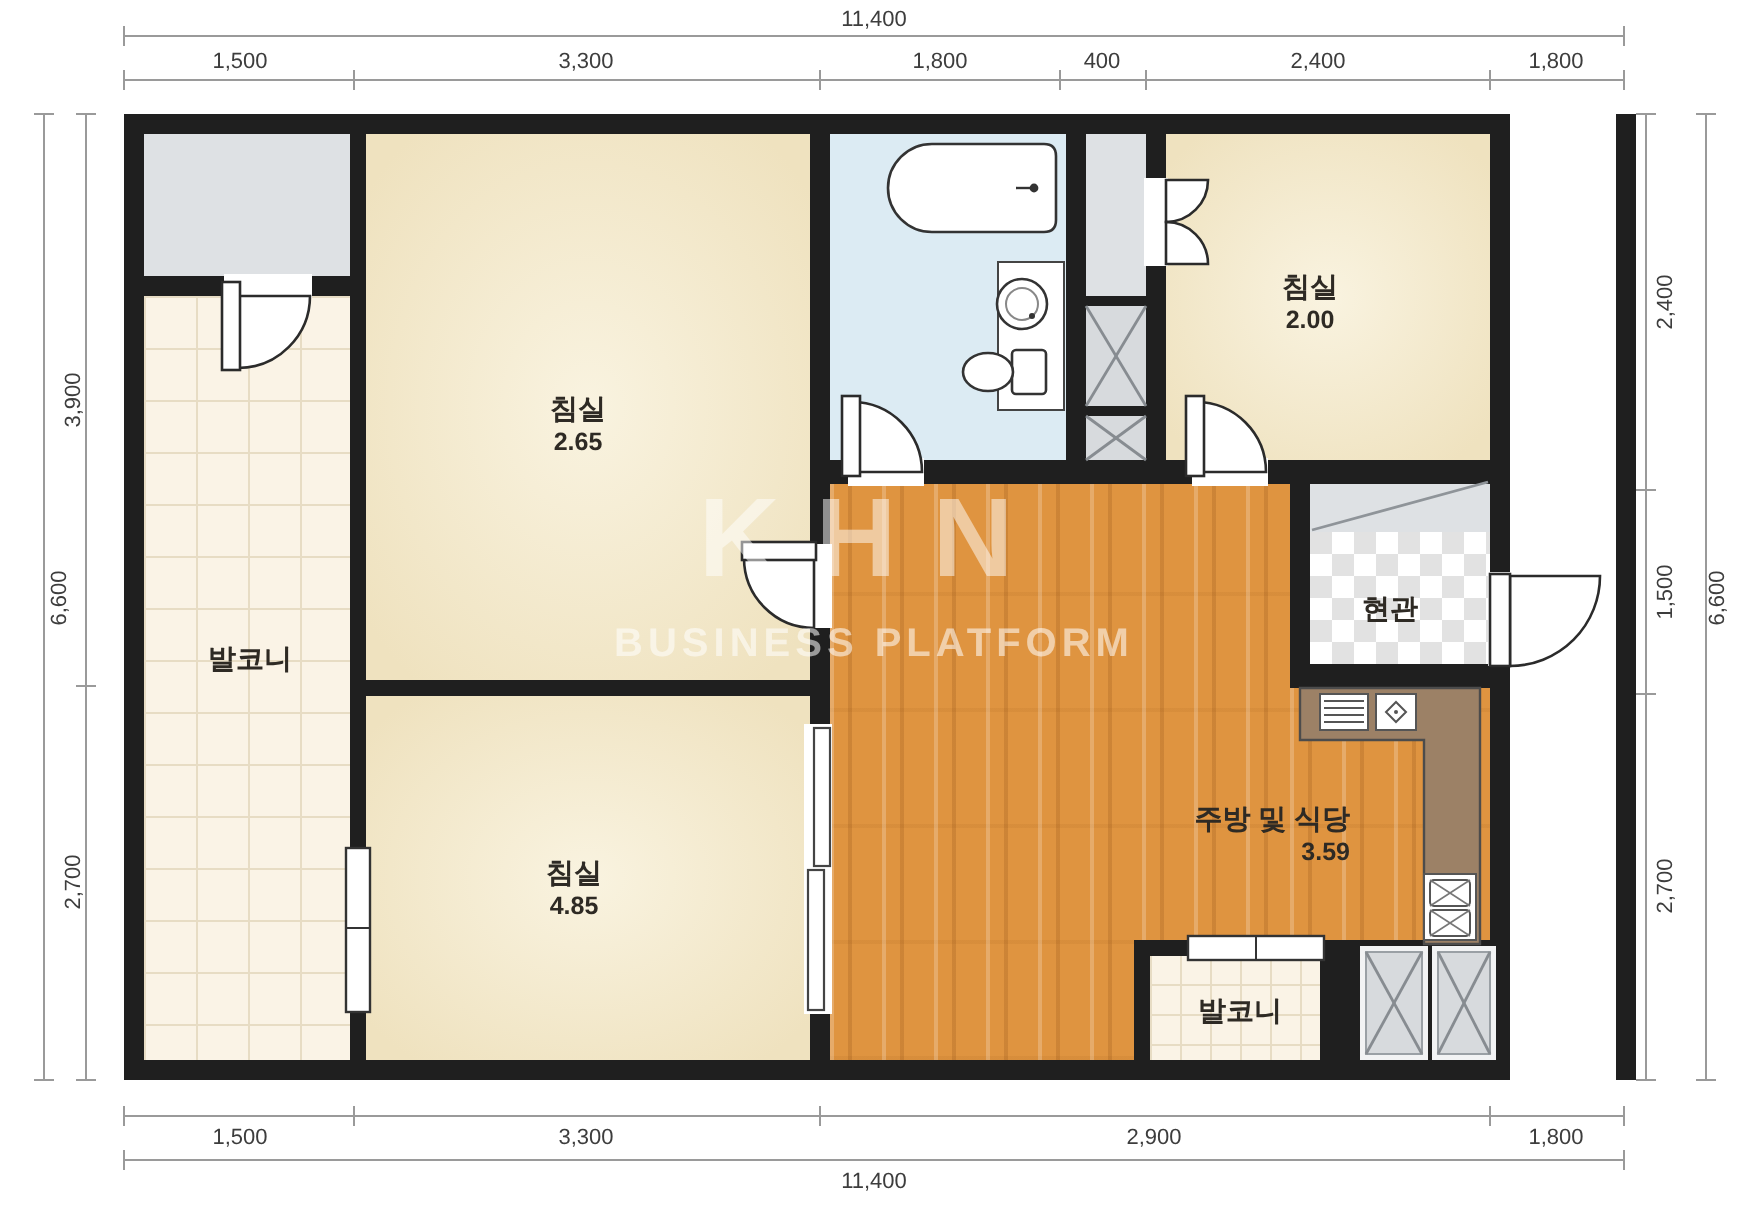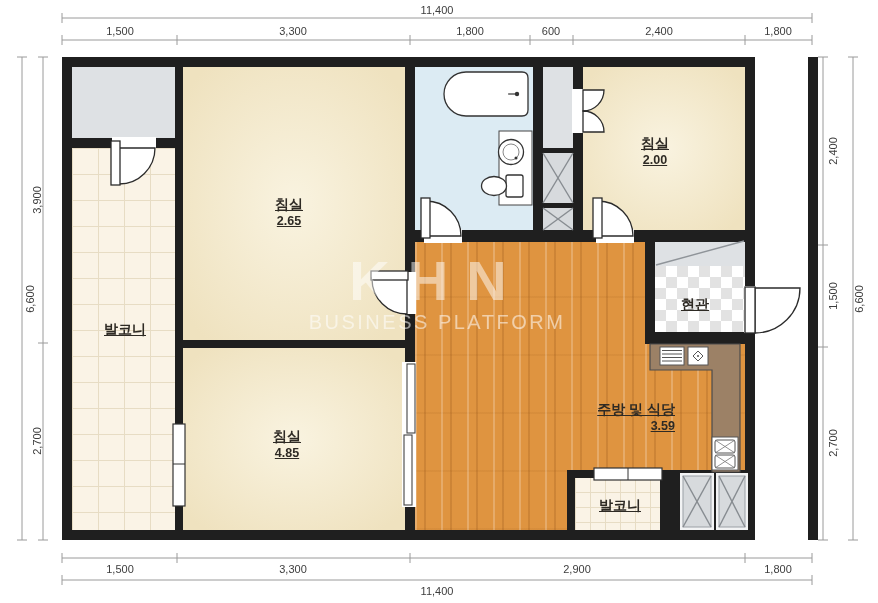--- a/index.html
+++ b/index.html
@@ -17,29 +17,29 @@
         background-size:26px 26px;}
   .tile-sm{background-color:#faf3e6;
         background-image:linear-gradient(#e7dcc4 1px,transparent 1px),
                          linear-gradient(90deg,#e7dcc4 1px,transparent 1px);
         background-size:15px 15px;}
   .checker{background:repeating-conic-gradient(#ffffff 0% 25%,#e2e2e2 0% 50%);
            background-size:22px 22px;}
   .wood{background-color:#df9440;
         background-image:repeating-linear-gradient(90deg,rgba(255,255,255,.22) 0 2px,transparent 2px 9px,rgba(120,60,10,.18) 9px 11px,transparent 11px 26px),
                          repeating-linear-gradient(0deg,rgba(150,85,20,.10) 0 2px,transparent 2px 58px);}
-  .room-label{position:absolute;text-align:center;color:#2e2a24;line-height:1.3;pointer-events:none;text-decoration:underline;}
+  .room-label{position:absolute;text-align:center;color:#2e2a24;line-height:1.3;pointer-events:none;}
   .room-label .nm{font-size:14px;font-weight:bold;display:block;}
   .room-label .ar{font-size:12.5px;font-weight:bold;display:block;}
   .dim{position:absolute;width:60px;height:14px;font-size:11px;color:#3d3d3d;
        text-align:center;line-height:14px;}
   .dim.rot{transform:rotate(-90deg);}
   .wm{position:absolute;text-align:center;pointer-events:none;}
   .wm-logo{font-size:56px;font-weight:bold;letter-spacing:18px;color:rgba(255,255,255,.5);}
-  .wm-sub{font-size:20px;font-weight:normal;letter-spacing:2.5px;color:rgba(255,255,255,.55);}
+  .wm-sub{font-size:20px;font-weight:bold;letter-spacing:2.5px;color:rgba(255,255,255,.55);}
   svg{position:absolute;left:0;top:0;}
 </style>
 </head>
 <body>
 
 <div class="canvas">
 
   <div class="abs gray" style="left:72px;top:67px;width:103px;height:71px;"></div>
   <div class="abs tile" style="left:72px;top:148px;width:103px;height:382px;"></div>
   <div class="abs cream" style="left:183px;top:67px;width:222px;height:273px;"></div>
@@ -224,21 +224,21 @@
       <line x1="853" y1="57" x2="853" y2="540"></line>
       <line x1="848" y1="57" x2="858" y2="57"></line>
         <line x1="848" y1="540" x2="858" y2="540"></line>
     </g>
   </svg>
 
   <div class="dim" style="left:407px;top:3px;width:60px;">11,400</div>
   <div class="dim" style="left:90px;top:24px;">1,500</div>
   <div class="dim" style="left:263px;top:24px;">3,300</div>
   <div class="dim" style="left:440px;top:24px;">1,800</div>
-  <div class="dim" style="left:521px;top:24px;">600</div>
+  <div class="dim" style="left:521px;top:24px;">400</div>
   <div class="dim" style="left:629px;top:24px;">2,400</div>
   <div class="dim" style="left:748px;top:24px;">1,800</div>
 
   <div class="dim" style="left:90px;top:562px;">1,500</div>
   <div class="dim" style="left:263px;top:562px;">3,300</div>
   <div class="dim" style="left:547px;top:562px;">2,900</div>
   <div class="dim" style="left:748px;top:562px;">1,800</div>
   <div class="dim" style="left:407px;top:584px;">11,400</div>
 
   <div class="dim rot" style="left:0px;top:292px;">6,600</div>
@@ -269,16 +269,16 @@
   <div class="room-label" style="left:85px;top:320px;width:80px;">
     <span class="nm">발코니</span>
   </div>
   <div class="room-label" style="left:580px;top:496px;width:80px;">
     <span class="nm">발코니</span>
   </div>
   <div class="room-label" style="left:655px;top:295px;width:80px;">
     <span class="nm">현관</span>
   </div>
 
-  <div class="wm wm-logo" style="left:287px;top:248px;width:300px;">KHN</div>
+  <div class="wm wm-logo" style="left:287px;top:236px;width:300px;">KHN</div>
   <div class="wm wm-sub" style="left:287px;top:311px;width:300px;">BUSINESS PLATFORM</div>
 
 </div>
 
 </body></html>

